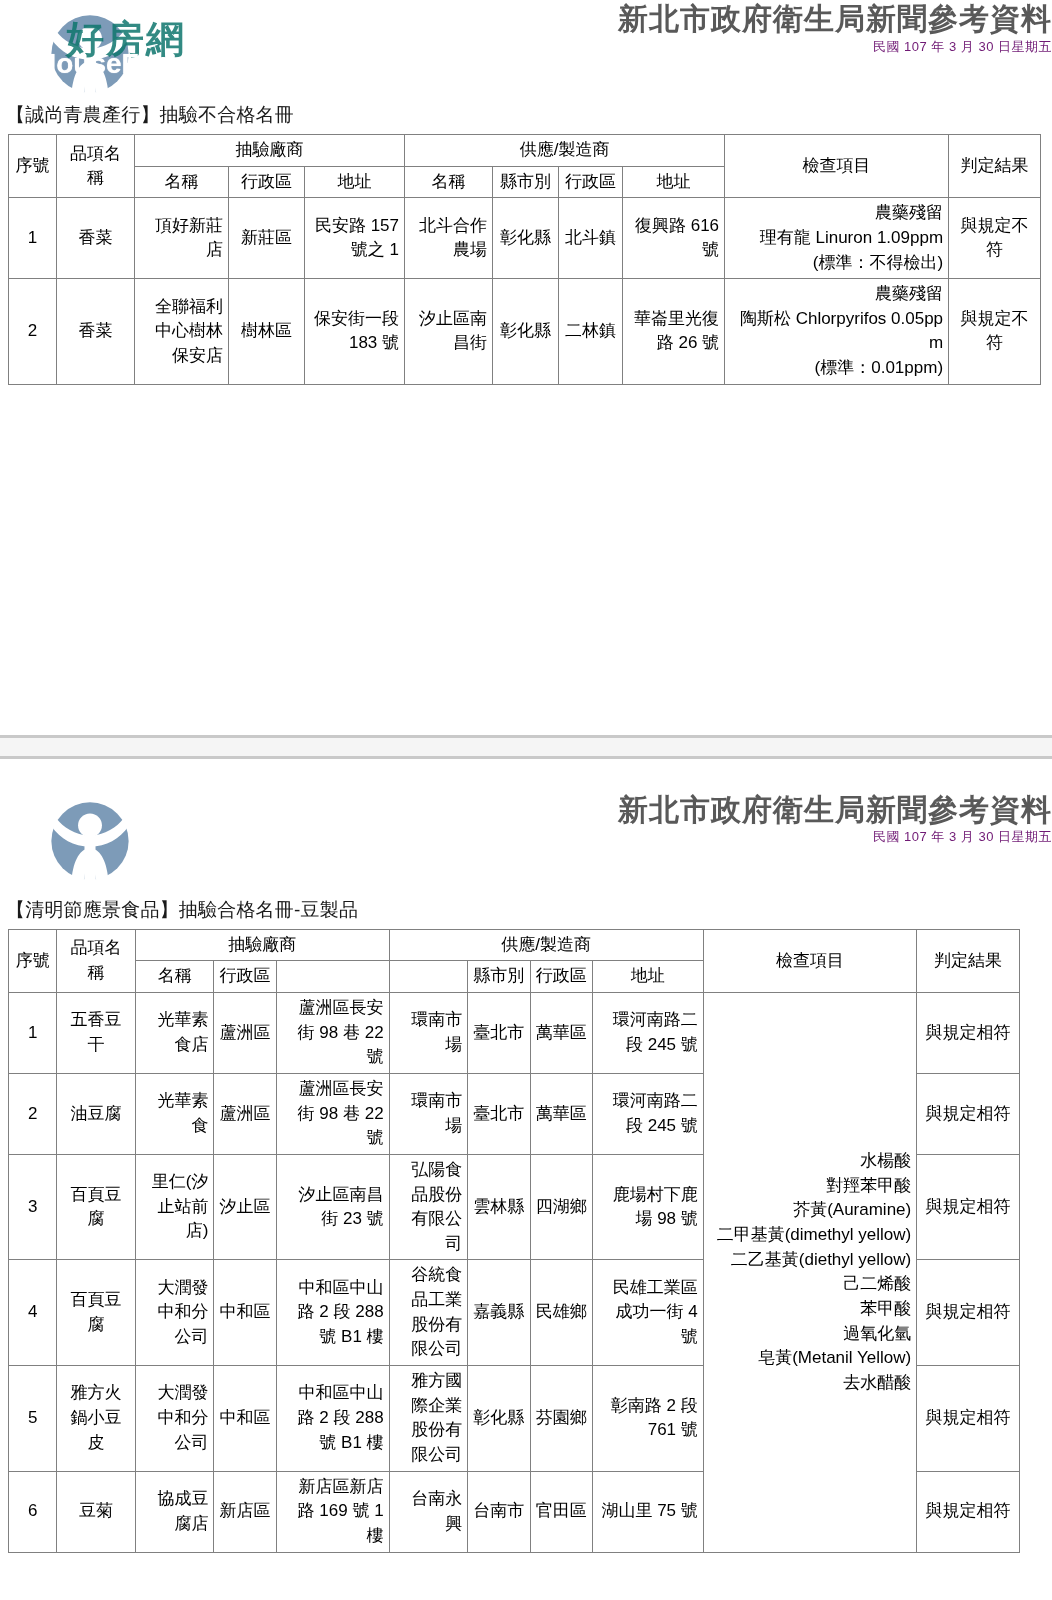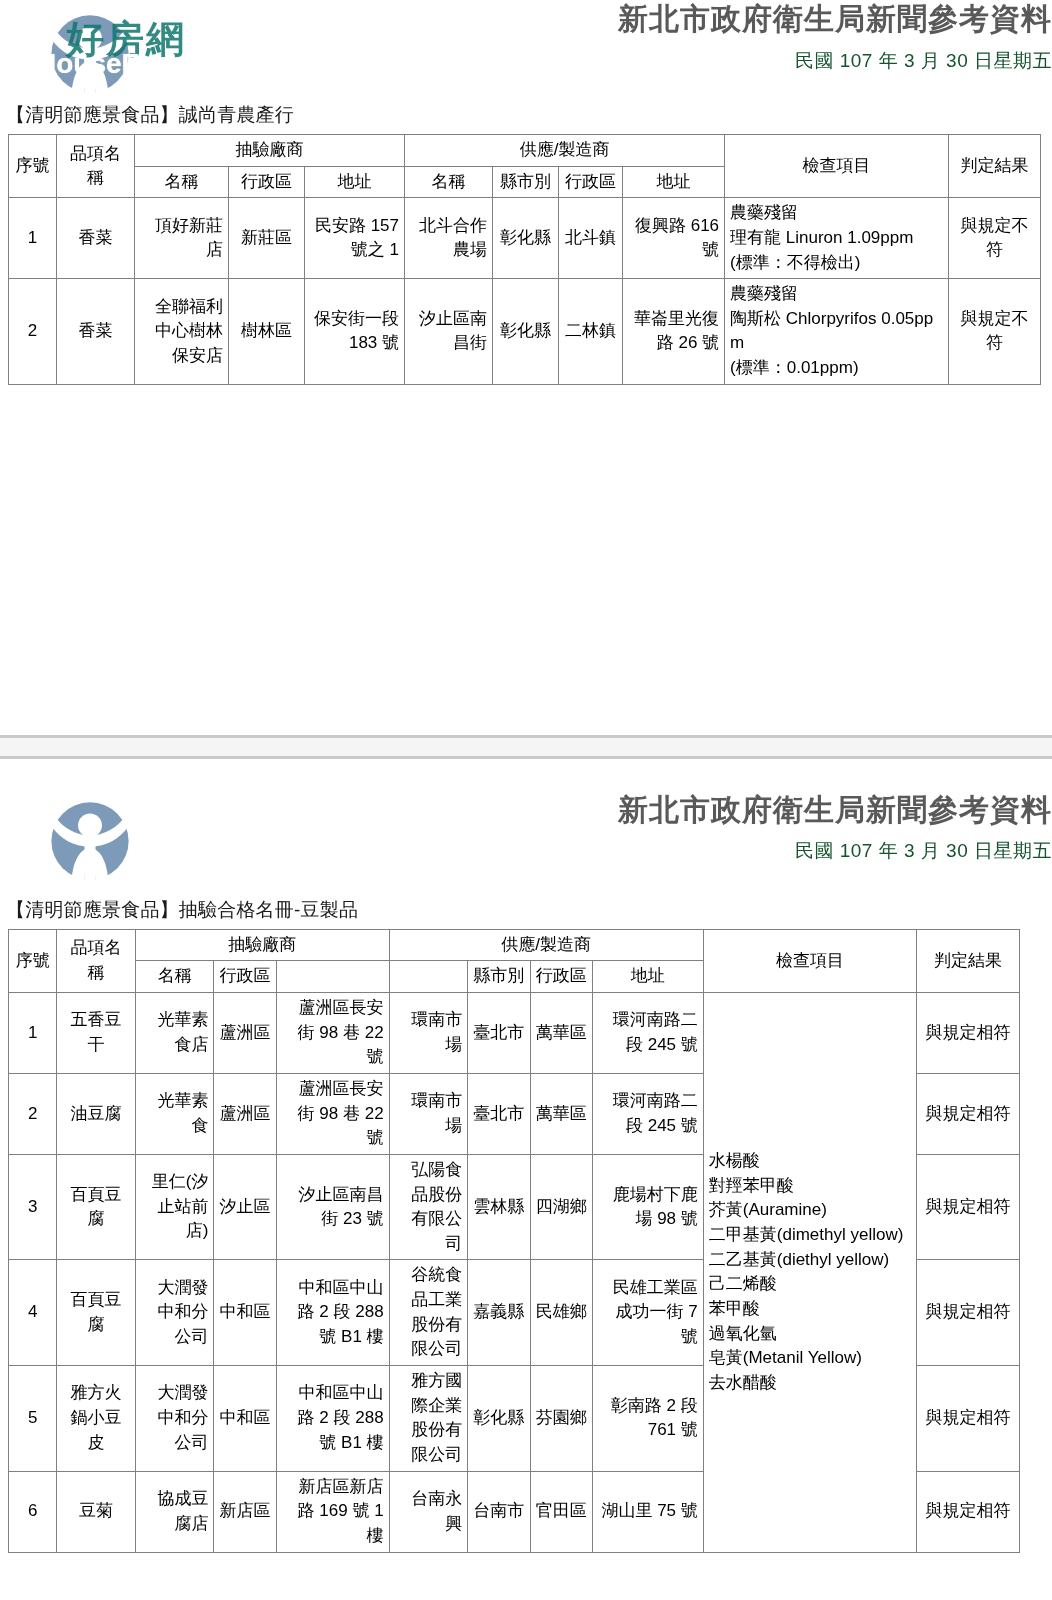--- a/index.html
+++ b/index.html
@@ -83,24 +83,24 @@
   }
   .doc-title {
     font-size: 30px;
     font-weight: bold;
     color: #595959;
     letter-spacing: 1px;
     line-height: 1.25;
     margin: 0;
   }
   .doc-date {
-    font-size: 19px;
-    color: #14532d;
+    font-size: 13px;
+    color: #701a75;
     letter-spacing: .5px;
-    margin-top: 10px;
+    margin-top: 0;
   }
 
   .section-caption {
     font-size: 19px;
     color: #1a1a1a;
     margin: 10px 0 6px 6px;
     letter-spacing: .2px;
   }
 
   
@@ -116,21 +116,21 @@
     font-weight: normal;
     color: #000;
     padding: 3px 5px;
     vertical-align: middle;
     line-height: 1.45;
     word-break: break-all;
   }
   table.rpt th { text-align: center; }
   table.rpt td.c { text-align: center; }
   table.rpt td.lm { text-align: right; vertical-align: middle; }
-  table.rpt td.items { text-align: left; vertical-align: middle; white-space: pre-line; }
+  table.rpt td.items { text-align: right; vertical-align: middle; white-space: pre-line; }
 
   
   .t1 col.c0 { width: 48px; }
   .t1 col.c1 { width: 78px; }
   .t1 col.c2 { width: 94px; }
   .t1 col.c3 { width: 76px; }
   .t1 col.c4 { width: 100px; }
   .t1 col.c5 { width: 88px; }
   .t1 col.c6 { width: 66px; }
   .t1 col.c7 { width: 64px; }
@@ -173,21 +173,21 @@
     <div class="watermark">
       <div class="wm-cn">好房網</div>
       <div class="wm-en">HouseFun News</div>
     </div>
     <div class="title-block">
       <div class="doc-title">新北市政府衛生局新聞參考資料</div>
       <div class="doc-date">民國 107 年 3 月 30 日星期五</div>
     </div>
   </div>
 
-  <div class="section-caption">【清明節應景食品】誠尚青農產行</div>
+  <div class="section-caption">【誠尚青農產行】抽驗不合格名冊</div>
 
   <table class="rpt t1">
     <colgroup>
       <col class="c0">
         <col class="c1">
         <col class="c2">
         <col class="c3">
         <col class="c4">
       <col class="c5">
         <col class="c6">
@@ -356,21 +356,21 @@
       </tr>
       <tr>
         <td class="c">4</td>
         <td class="c">百頁豆腐</td>
         <td class="lm">大潤發中和分公司</td>
         <td class="c">中和區</td>
         <td class="lm">中和區中山路 2 段 288 號 B1 樓</td>
         <td class="lm">谷統食品工業股份有限公司</td>
         <td class="c">嘉義縣</td>
         <td class="c">民雄鄉</td>
-        <td class="lm">民雄工業區成功一街 7 號</td>
+        <td class="lm">民雄工業區成功一街 4 號</td>
         <td class="c">與規定相符</td>
       </tr>
       <tr>
         <td class="c">5</td>
         <td class="c">雅方火鍋小豆皮</td>
         <td class="lm">大潤發中和分公司</td>
         <td class="c">中和區</td>
         <td class="lm">中和區中山路 2 段 288 號 B1 樓</td>
         <td class="lm">雅方國際企業股份有限公司</td>
         <td class="c">彰化縣</td>

